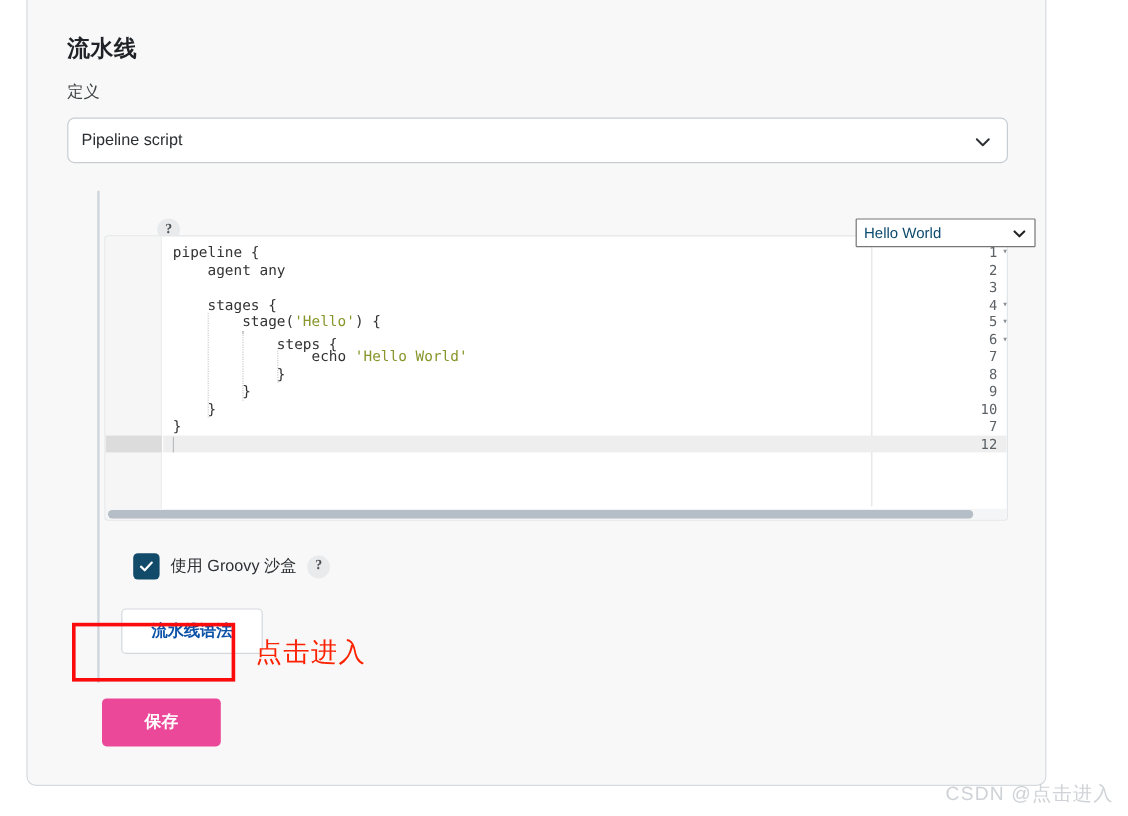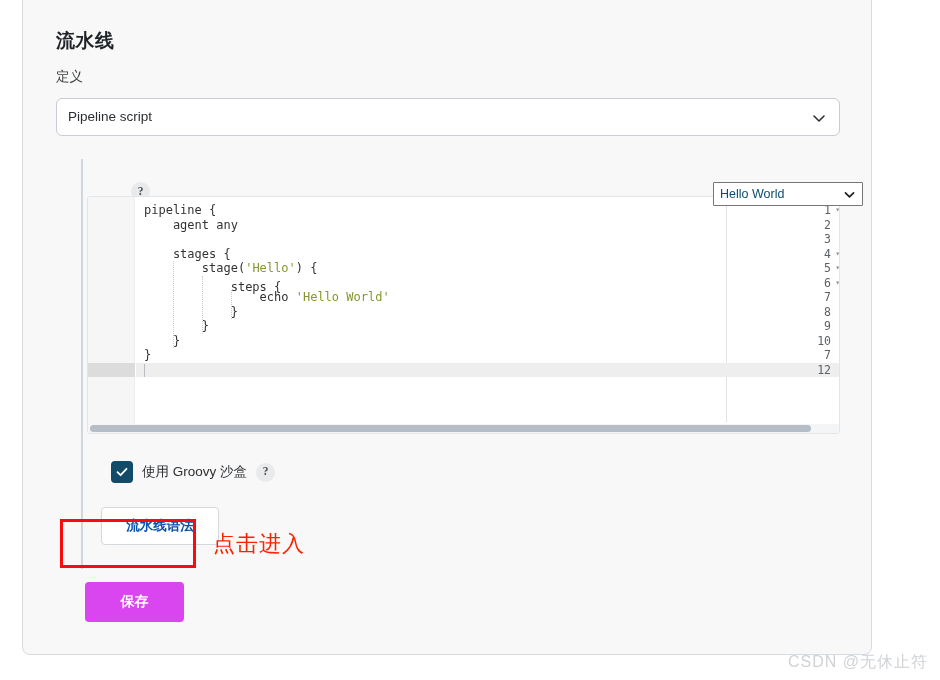--- a/index.html
+++ b/index.html
@@ -345,21 +345,21 @@
     letter-spacing: 1px;
   }
 
   
   .btn-save {
     position: absolute;
     left: 62px;
     top: 599px;
     width: 99px;
     height: 40px;
-    background: #d946ef;
+    background: #ec4899;
     border: none;
     border-radius: 4px;
     color: #ffffff;
     font-size: 14px;
     font-weight: bold;
     cursor: pointer;
     font-family: "Liberation Sans", sans-serif;
   }
   .btn-apply {
     position: absolute;
@@ -481,15 +481,15 @@
       </div>
 
       <button class="btn-save">保存</button>
 
     </div>
   </div>
 
   <div class="red-box"></div>
   <div class="red-note">点击进入</div>
 
-  <div class="watermark">CSDN @无休止符</div>
+  <div class="watermark">CSDN @点击进入</div>
 
 </div>
 
 </body></html>

